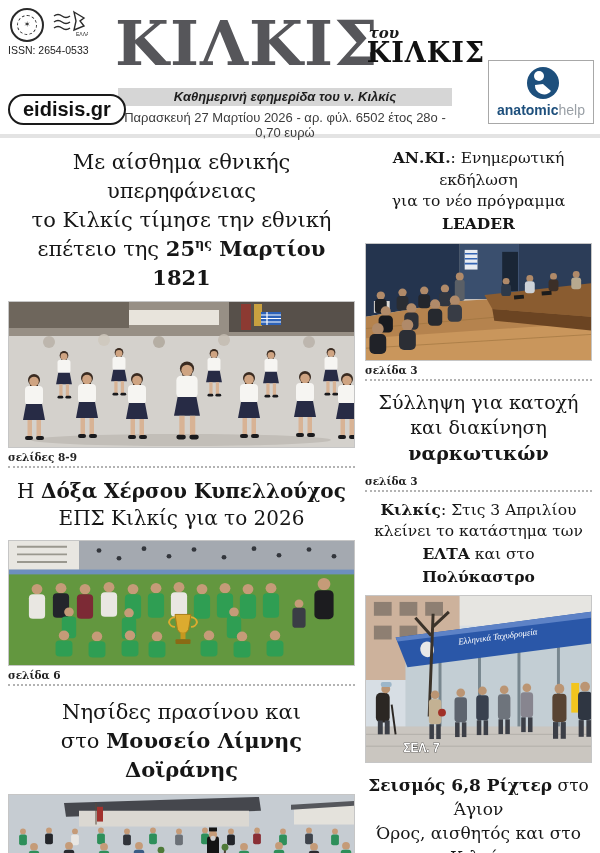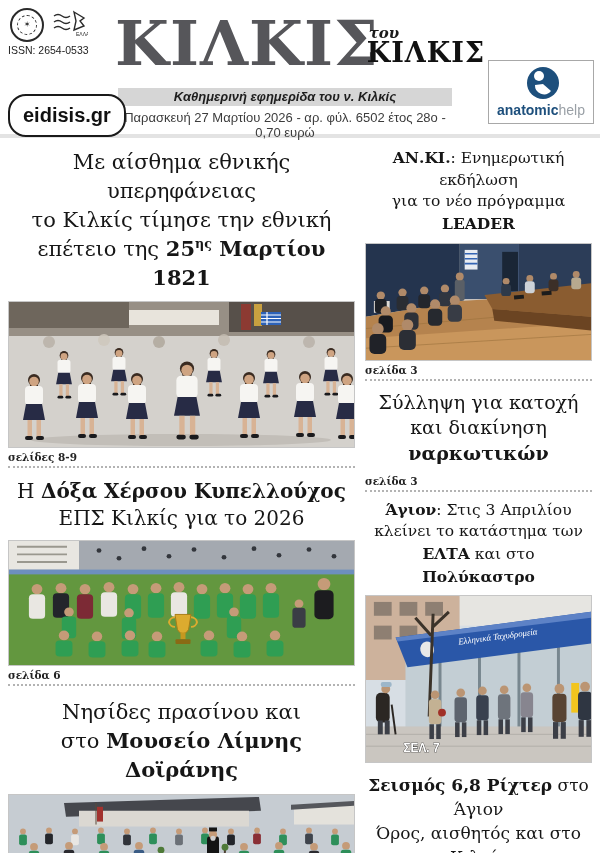--- a/index.html
+++ b/index.html
@@ -19,21 +19,21 @@
   .mh-title{font-size:62px;font-weight:800;color:#56565a;letter-spacing:1px;line-height:88px;}
   .mh-sub{display:inline-flex;flex-direction:column;vertical-align:top;margin-left:-12px;margin-top:26px;}
   .mh-tou{font-style:italic;font-weight:bold;font-size:15px;color:#1a1a1a;text-align:left;margin-left:2px;line-height:14px;}
   .mh-kilkis{font-weight:800;font-size:27px;color:#111;letter-spacing:1px;line-height:26px;}
   .subbar{position:absolute;left:118px;top:88px;width:334px;height:18px;background:#d6d6d6;
           text-align:center;font-style:italic;font-weight:bold;font-size:13px;line-height:18px;color:#1d1d1d;
           font-family:"Liberation Sans",sans-serif;}
   .dateline{position:absolute;left:118px;top:110px;width:334px;text-align:center;
           font-family:"Liberation Sans",sans-serif;font-size:13px;color:#3c3c3c;}
   .eidisis{position:absolute;left:8px;top:94px;border:2.5px solid #1a1a1a;border-radius:18px;
-          padding:8px 13px;font-family:"Liberation Sans",sans-serif;font-weight:bold;
+          padding:2px 13px;font-family:"Liberation Sans",sans-serif;font-weight:bold;
           font-size:20px;color:#111;background:#fff;}
   .adbox{position:absolute;right:6px;top:60px;width:106px;height:64px;border:1px solid #a8a8a8;
           background:#fff;display:flex;flex-direction:column;align-items:center;justify-content:flex-end;
           padding-bottom:4px;box-sizing:border-box;}
   .adbox svg{position:absolute;top:4px;left:36px;}
   .ad-main{font-family:"Liberation Sans",sans-serif;font-weight:bold;font-size:14px;color:#1d4f7c;}
   .ad-sub{font-family:"Liberation Sans",sans-serif;font-size:14px;color:#9aa0a6;font-weight:normal;}
   .hdr-rule{height:4px;background:#e3e3e3;}
   
   main{display:flex;gap:10px;padding:4px 8px 0 8px;}
@@ -350,21 +350,21 @@
       <article>
         <h2 class="h-arr">
           <span class="hl">Σύλληψη για κατοχή</span>
           <span class="hl"><span>και διακίνηση </span><span class="b">ναρκωτικών</span></span>
         </h2>
         <div class="cap">σελίδα 3</div>
       </article>
 
       <article>
         <h2 class="h-elta">
-          <span class="hl"><span class="b">Άγιον</span><span>: Στις 3 Απριλίου</span></span>
+          <span class="hl"><span class="b">Κιλκίς</span><span>: Στις 3 Απριλίου</span></span>
           <span class="hl">κλείνει το κατάστημα των</span>
           <span class="hl"><span class="b">ΕΛΤΑ</span><span> και στο </span><span class="b">Πολύκαστρο</span></span>
         </h2>
         <figure>
           <svg class="photo" viewBox="0 0 228 168" style="height:168px" preserveAspectRatio="none">
             <defs>
               <g id="ep">
                   <circle cy="-14" r="3.8" fill="#bb9573"></circle>
                   <rect x="-5.5" y="-10" width="11" height="22" rx="3" fill="currentColor"></rect>
                   <rect x="-5" y="12" width="4" height="13" fill="#3c3f47"></rect>

